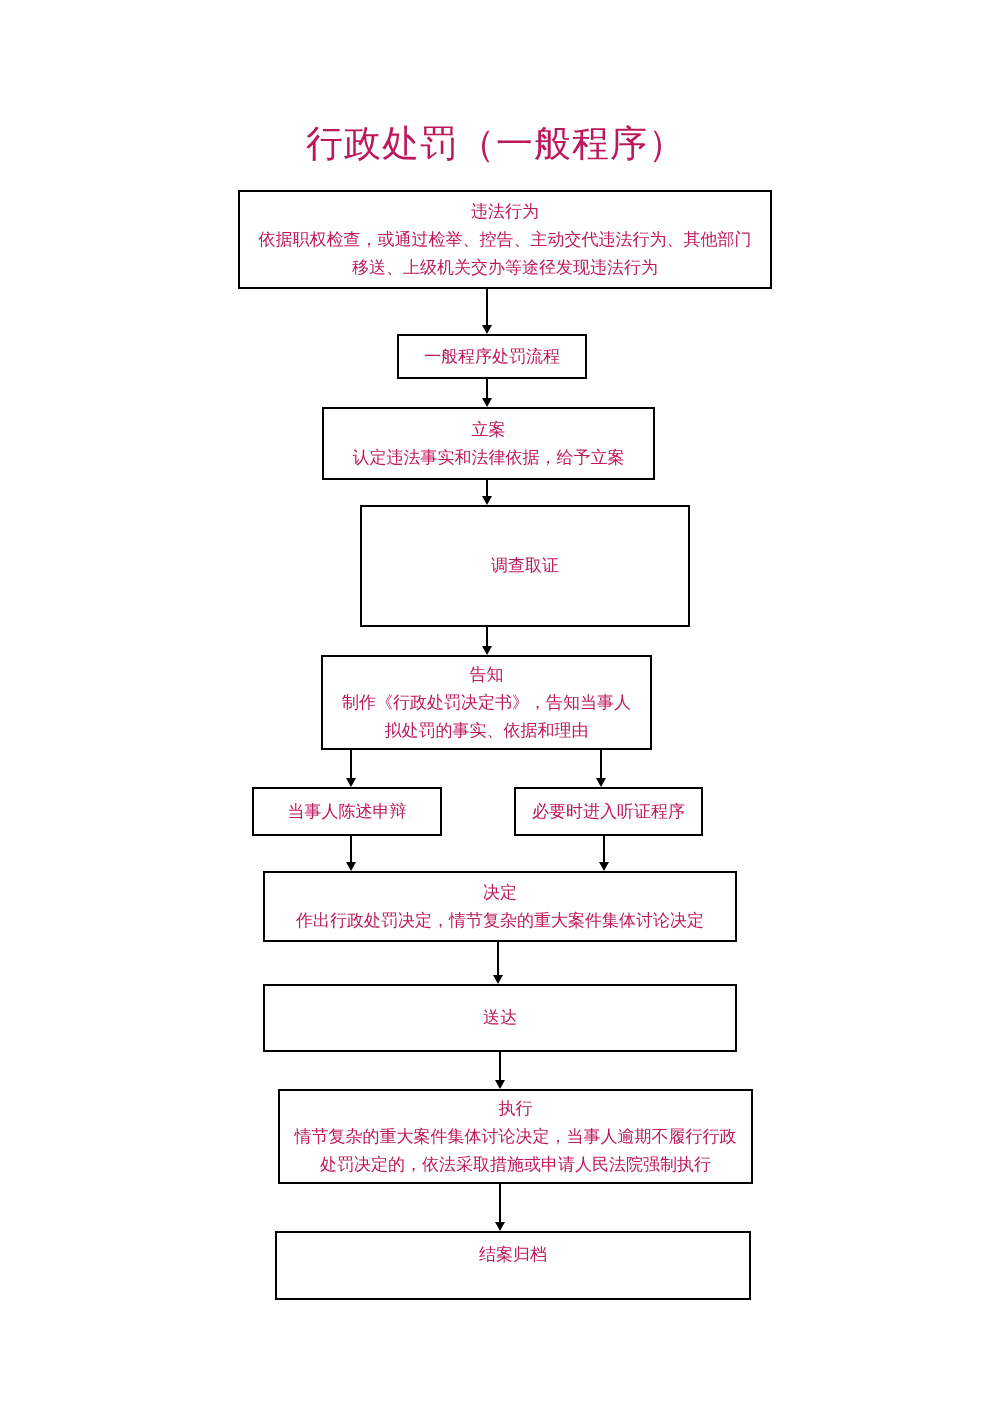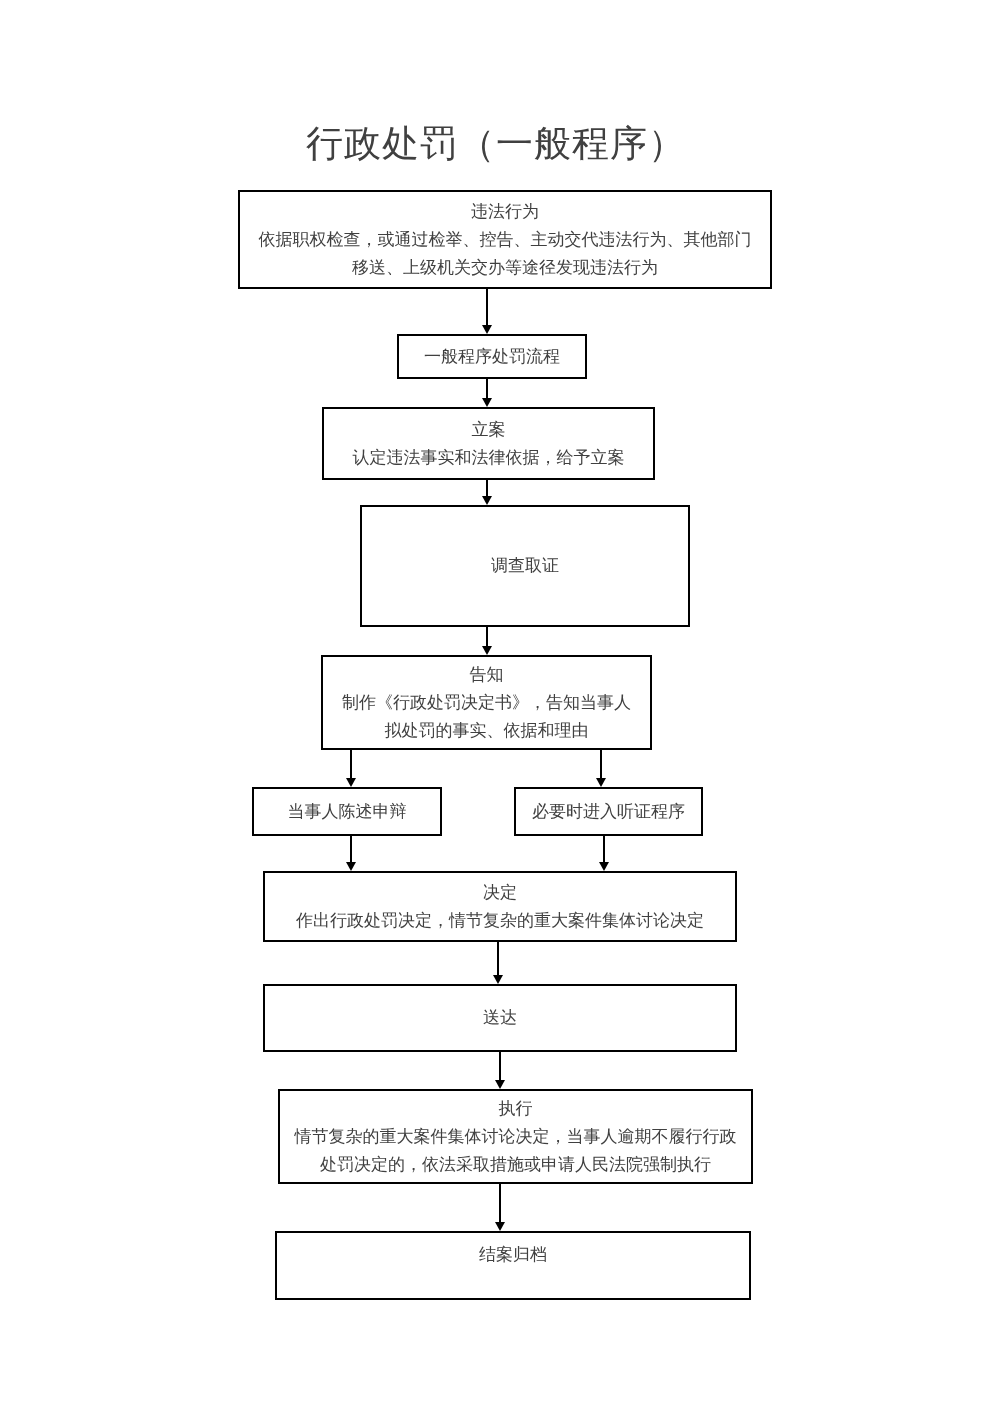--- a/index.html
+++ b/index.html
@@ -3,21 +3,21 @@
 <meta charset="utf-8">
 <style>
   * { margin: 0; padding: 0; box-sizing: border-box; }
   html, body { background: #ffffff; }
   .page {
     position: relative;
     width: 992px;
     height: 1403px;
     background: #ffffff;
     font-family: Liberation Sans, sans-serif;
-    color: #404040;
+    color: #be185d;
     overflow: hidden;
   }
   .page-title {
     position: absolute;
     top: 120px;
     left: 0;
     width: 100%;
     text-align: center;
     font-size: 37px;
     font-weight: 400;

